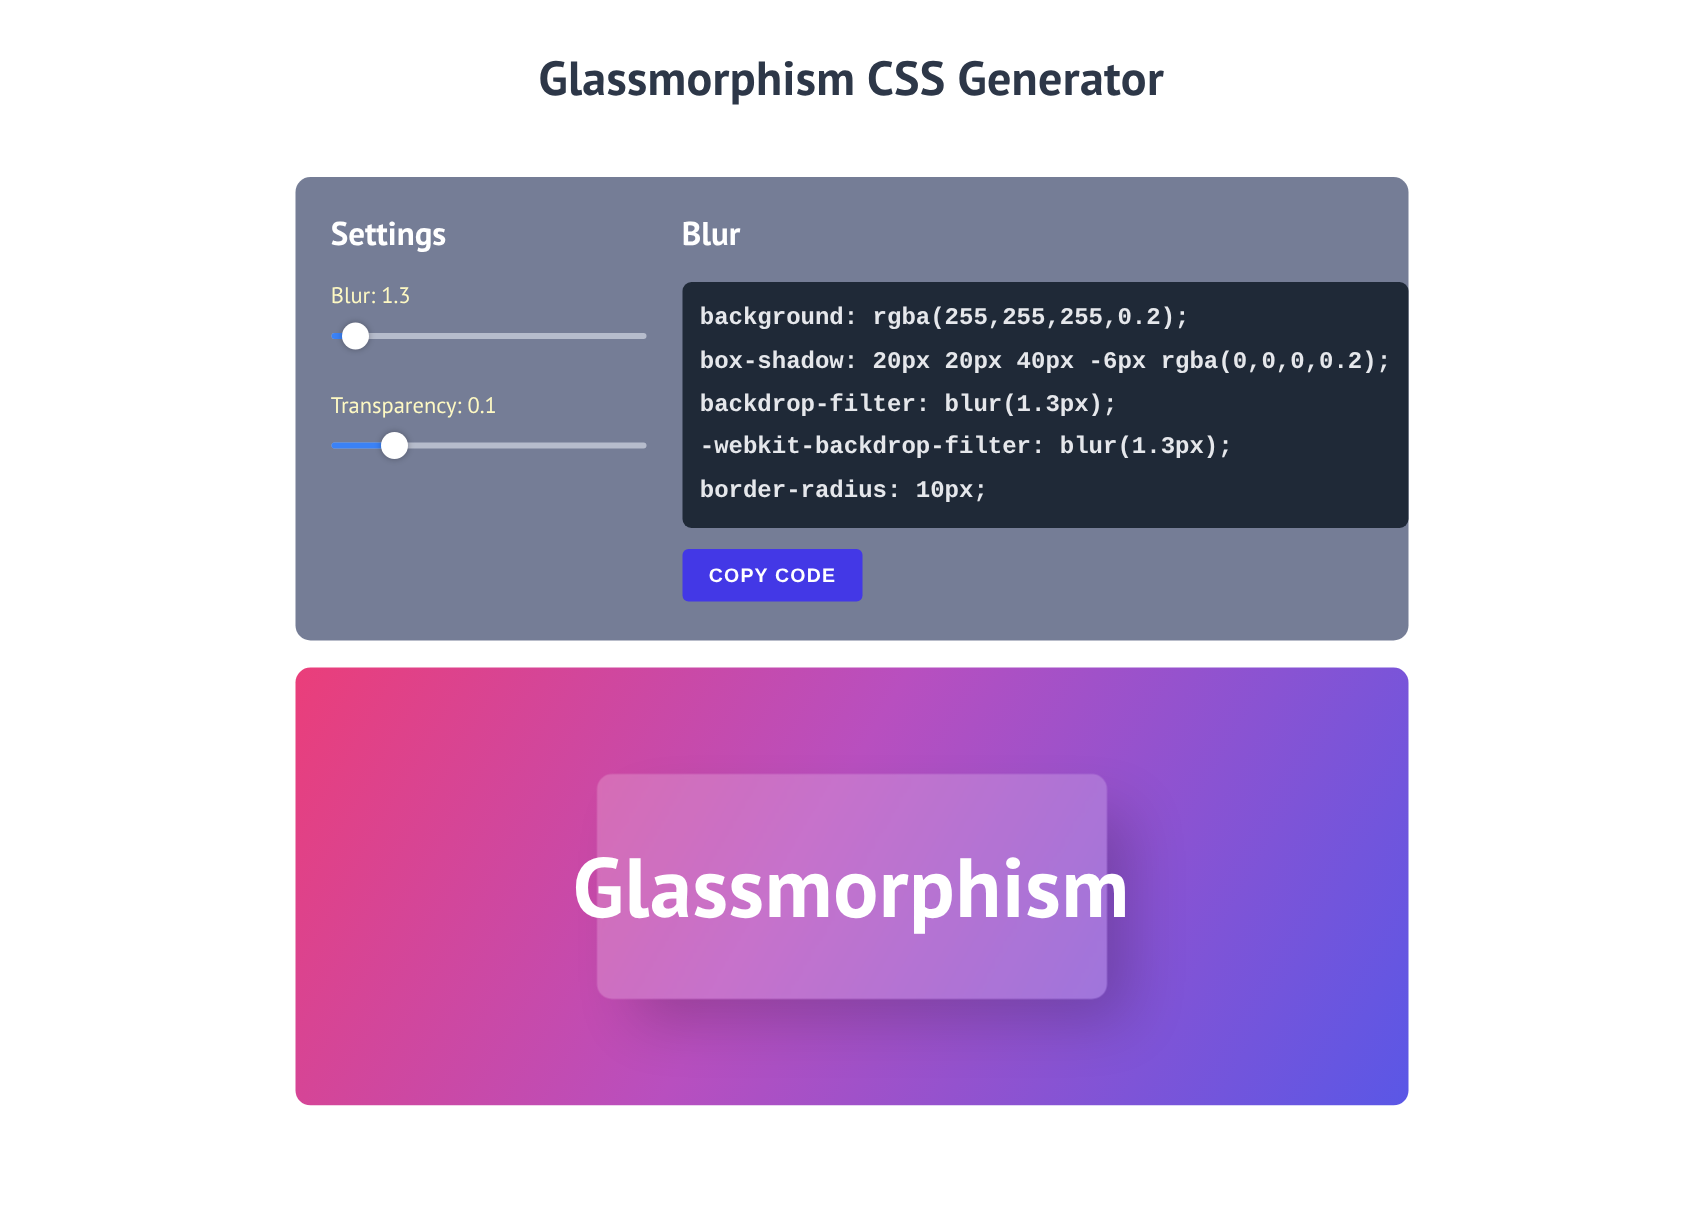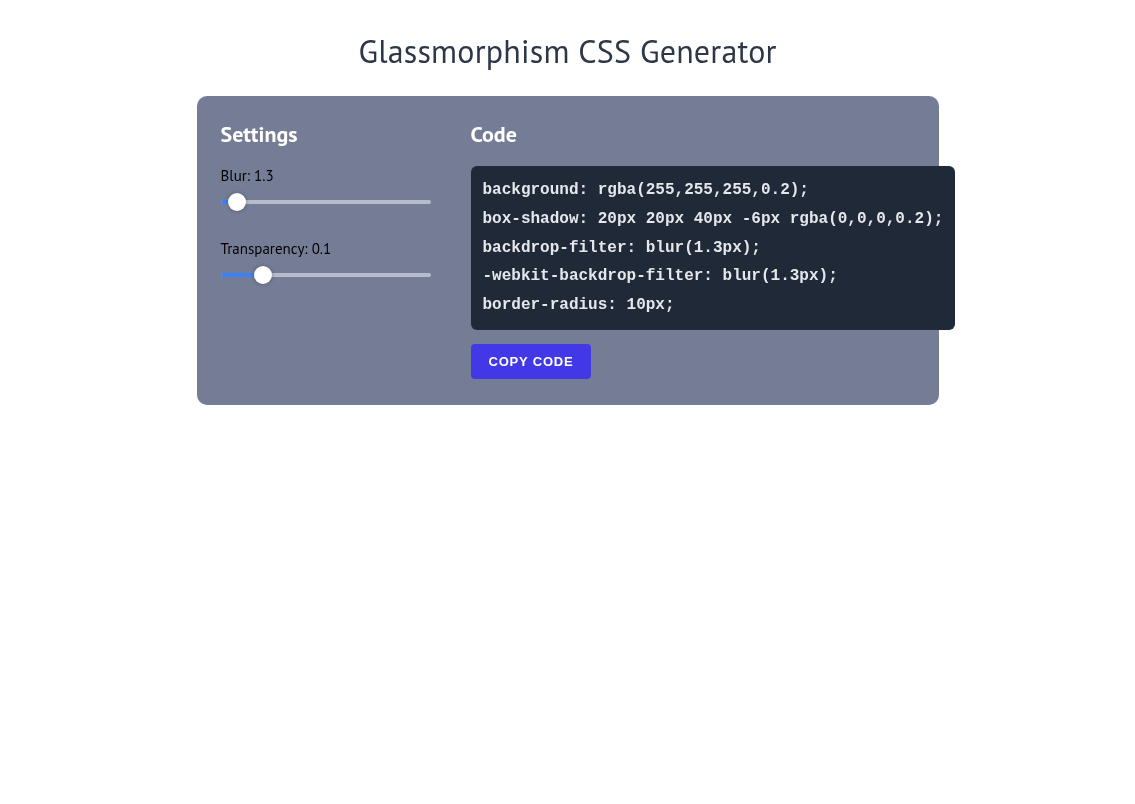--- a/index.html
+++ b/index.html
@@ -9,51 +9,51 @@
     color: #1f2937;
     padding-top: 20px;
   }
   .wrap {
     width: 742px;
     margin: 0 auto;
   }
   h1.page-title {
     text-align: center;
     font-size: 32px;
-    font-weight: 400;
+    font-weight: 700;
     color: #2d3748;
-    margin: 10px 0 24px;
+    margin: 10px 0 46px;
     letter-spacing: 0.2px;
   }
 
   
   .panel {
     background: #757d96;
     border-radius: 10px;
     padding: 24px 24px 26px 24px;
     color: #ffffff;
     display: flex;
-    gap: 40px;
+    gap: 24px;
     margin-bottom: 18px;
   }
   .settings-col { width: 210px; flex: 0 0 210px; }
   .code-col { flex: 1 1 auto; }
 
   .panel h2 {
     font-size: 22px;
     font-weight: 700;
     margin-bottom: 18px;
     color: #fff;
   }
 
   .control { margin-bottom: 28px; }
   .control-label {
     font-size: 15px;
     font-weight: 400;
-    color: #000000;
+    color: #fef9c3;
     margin-bottom: 8px;
     display: block;
   }
 
   
   .slider {
     position: relative;
     height: 18px;
     display: flex;
     align-items: center;
@@ -191,25 +191,29 @@
           <div class="track">
               <div class="fill" style="width:20%"></div>
             </div>
           <div class="thumb" style="left:20%"></div>
         </div>
       </div>
 
     </div>
 
     <div class="code-col">
-      <h2>Code</h2>
+      <h2>Blur</h2>
       <div class="code-block">background: rgba(255,255,255,0.2);
 box-shadow: 20px 20px 40px -6px rgba(0,0,0,0.2);
 backdrop-filter: blur(1.3px);
 -webkit-backdrop-filter: blur(1.3px);
 border-radius: 10px;</div>
       <button class="copy-btn">COPY CODE</button>
     </div>
 
   </div>
 
+  <div class="preview">
+    <div class="glass"></div>
+    <div class="glass-label">Glassmorphism</div>
+  </div>
 
 </div>
 
 </body></html>

